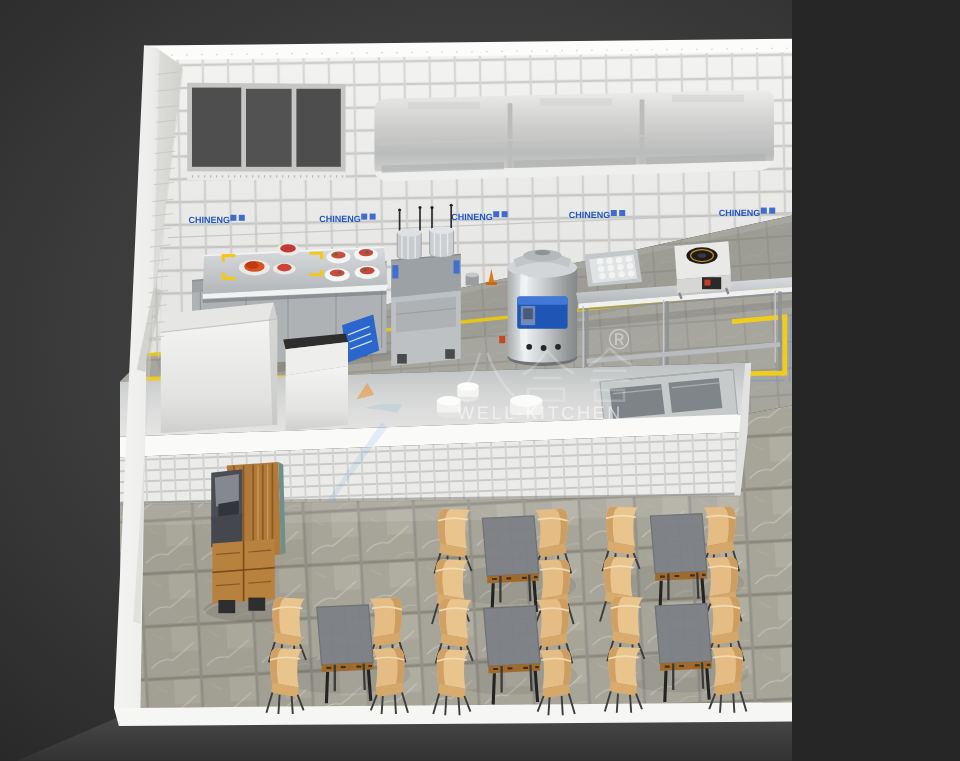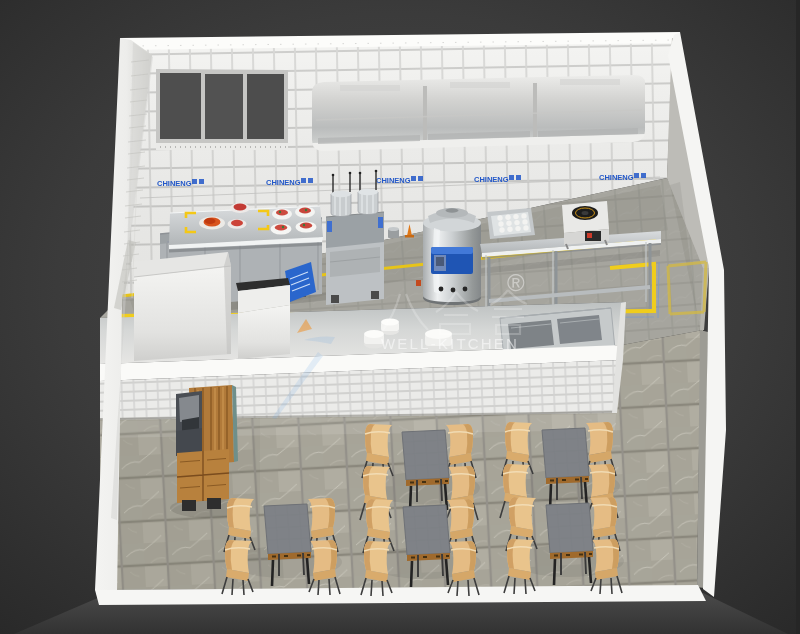--- a/index.html
+++ b/index.html
@@ -1,16 +1,16 @@
 <!DOCTYPE html>
 <html><head>
 <meta charset="utf-8">
 <style>
   html,body{margin:0;padding:0;background:#262626;}
-  .stage{position:relative;width:796px;height:634px;overflow:hidden;font-family:"Liberation Sans", sans-serif;}
+  .stage{position:relative;width:660px;height:634px;overflow:hidden;font-family:"Liberation Sans", sans-serif;}
   svg{display:block}
 </style>
 </head>
 <body>
 <div class="stage">
 <svg width="800" height="634" viewBox="0 0 800 634" xmlns="http://www.w3.org/2000/svg">
 <defs>
   <radialGradient id="bgGrad" cx="0.5" cy="0.45" r="0.78">
     <stop offset="0" stop-color="#4a4a4a"></stop>
     <stop offset="0.55" stop-color="#3b3b3b"></stop>

